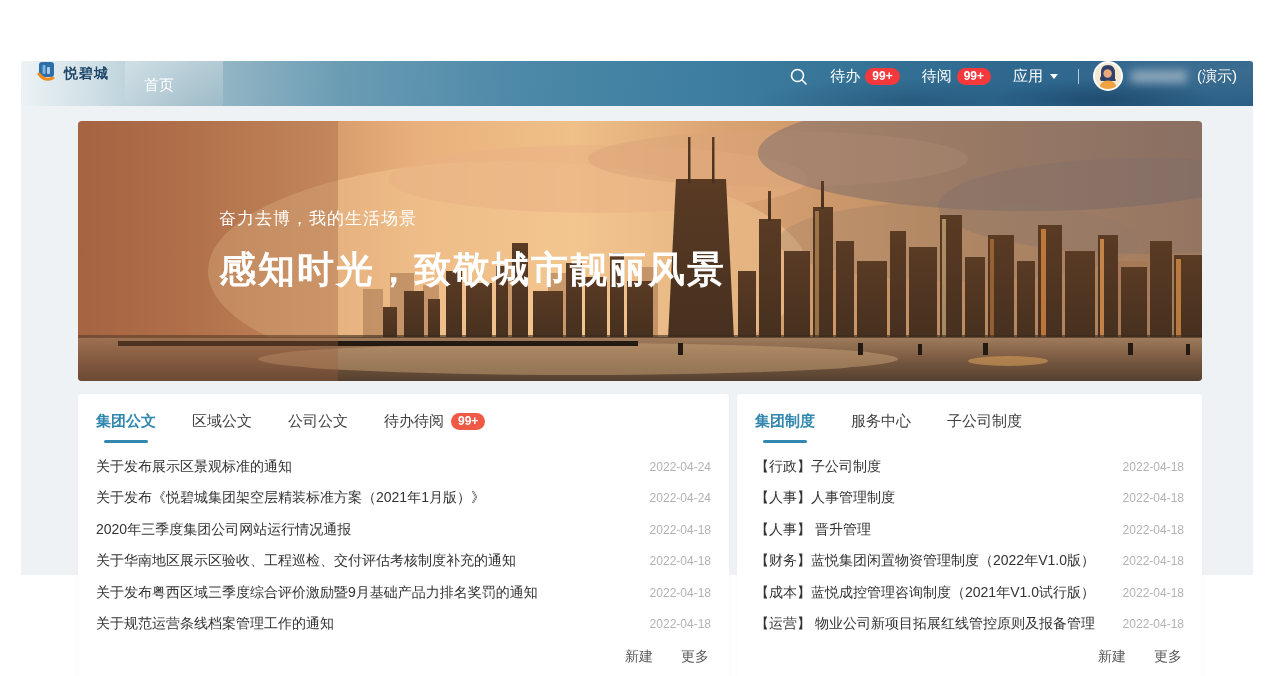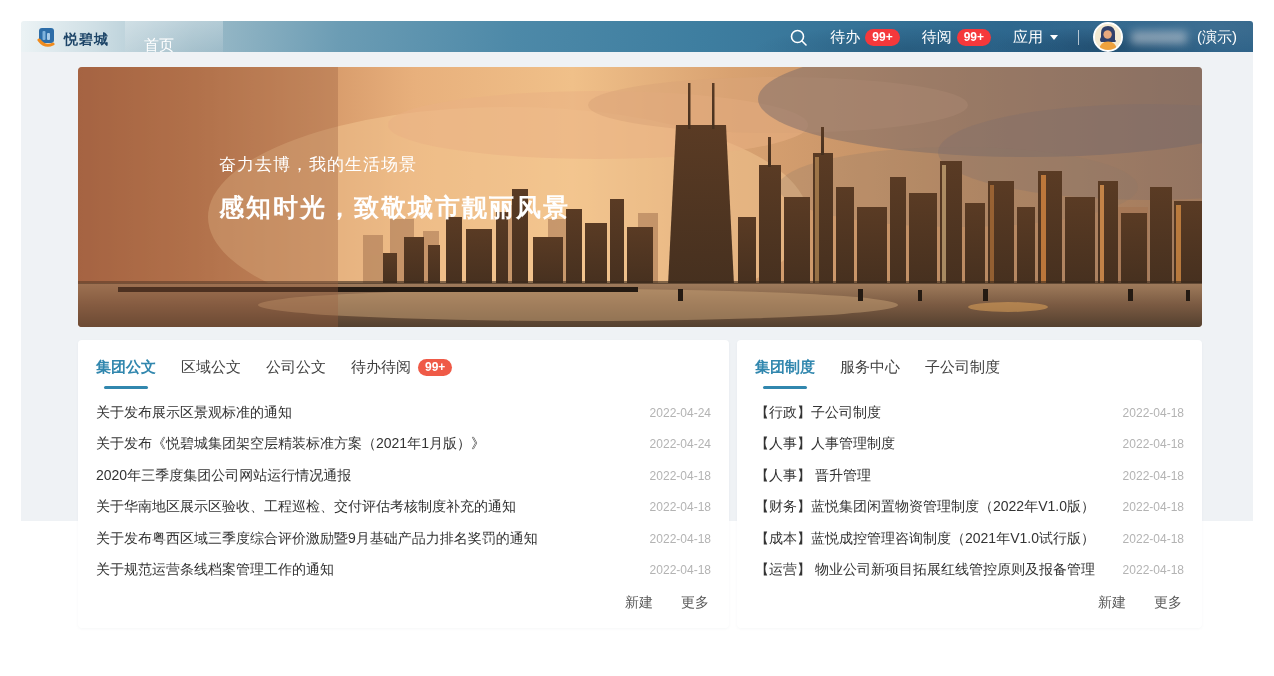--- a/index.html
+++ b/index.html
@@ -1,27 +1,27 @@
 <!DOCTYPE html>
 <html><head>
 <meta charset="utf-8">
 <style>
   * { box-sizing: border-box; margin: 0; padding: 0; }
   html,body { width:1274px; height:676px; background:#ffffff; overflow:hidden;
     font-family:"Liberation Sans","DejaVu Sans",sans-serif; }
   .app { position:absolute; left:21px; top:21px; width:1232px; }
 
   
-  .navbar { position:relative; height:31px; border-radius:3px 3px 0 0; display:flex; align-items:flex-end;
+  .navbar { position:relative; height:45px; border-radius:3px 3px 0 0; display:flex; align-items:flex-start;
     background:
       radial-gradient(160px 30px at 88% 85%, rgba(12,40,66,.38), rgba(12,40,66,0) 70%),
       radial-gradient(220px 34px at 72% 90%, rgba(15,50,80,.30), rgba(15,50,80,0) 70%),
       radial-gradient(300px 60px at 97% 20%, rgba(255,255,255,.10), rgba(255,255,255,0) 70%),
       linear-gradient(94deg,#ecf3f5 0%,#cfdfe5 6%,#9dbcc9 14%,#6b9cb4 26%,#4d89a8 40%,#3e7ea0 55%,#336f94 72%,#2a628a 86%,#275d84 100%);
-    overflow:hidden; }
+    overflow:hidden;margin-top:40px; }
   .logo { display:flex; align-items:center; gap:7px; padding:0 16px 0 15px; flex:0 0 auto; }
   .logo-text { font-size:14px; font-weight:bold; color:#1c4467; letter-spacing:1px; }
   .nav-items { display:flex; height:100%;flex-direction:column; }
   .nav-item { height:100%; line-height:47px; padding:0 19px; color:#fff; font-size:15px; cursor:pointer; }
   .nav-item.active { background:linear-gradient(rgba(240,244,246,.34), rgba(205,215,220,.18)); }
   .nav-right { margin-left:auto; display:flex; align-items:center; padding-right:16px; color:#fff; font-size:15px; }
   .nav-group { display:flex; align-items:center; gap:5px; margin-left:22px; cursor:pointer; }
   .badge { background:#f5383b; color:#fff; font-size:12px; line-height:17px; padding:0 7px; border-radius:9px; font-weight:bold; }
   .caret { width:0; height:0; border-left:4px solid transparent; border-right:4px solid transparent; border-top:5px solid #fff; margin-left:2px; }
   .vdivider { width:1px; height:15px; background:rgba(255,255,255,.65); margin:0 14px 0 20px; }
@@ -30,29 +30,29 @@
     background:rgba(205,212,218,.55); filter:blur(4px); }
 
   
   .content { background:#eff2f5; height:469px; padding:15px 51px 0 57px; }
 
   
   .hero { position:relative; height:260px; border-radius:4px; overflow:hidden; }
   .hero svg { display:block; width:100%; height:100%; }
   .hero-copy { position:absolute; left:141px; top:86px; color:#fff; }
   .hero-subtitle { font-size:17px; letter-spacing:1px; }
-  .hero-title { font-size:25px; font-weight:bold; margin-top:15px; letter-spacing:2px; }
+  .hero-title { font-size:37px; font-weight:bold; margin-top:15px; letter-spacing:2px; }
 
   
   .cards { display:flex; gap:8px; margin-top:13px; }
   .card { background:#fff; border-radius:4px; height:288px; padding:18px 18px 10px 18px;
     box-shadow:0 1px 3px rgba(30,50,70,.04); display:flex; flex-direction:column; }
   .card.left { flex:0 0 651px; }
   .card.right { flex:1 1 auto; }
-  .tabs { display:flex; gap:25px; align-items:center; }
+  .tabs { display:flex; gap:36px; align-items:center; }
   .tab { font-size:15px; color:#404040; cursor:pointer; position:relative; padding-bottom:12px; display:flex; align-items:center; gap:7px; }
   .tab.active { color:#3187ae; font-weight:bold; }
   .tab.active::after { content:""; position:absolute; left:50%; transform:translateX(-50%); bottom:0;
     width:44px; height:3px; border-radius:2px; background:#3187ae; }
   .tab .badge { background:#ef5a47; }
   .doc-list { margin-top:8px; flex:1 1 auto; display:flex; flex-direction:column;text-align:center; }
   .doc-row { flex:1 1 auto; display:flex; align-items:center; justify-content:space-between; cursor:pointer; }
   .doc-title { font-size:14px; color:#333; white-space:nowrap; overflow:hidden; text-overflow:ellipsis; }
   .doc-date { font-size:12px; color:#b3b3b3; flex:0 0 auto; margin-left:18px; }
   .card-footer { display:flex; justify-content:flex-end; gap:28px; padding:8px 2px 6px 0; }

